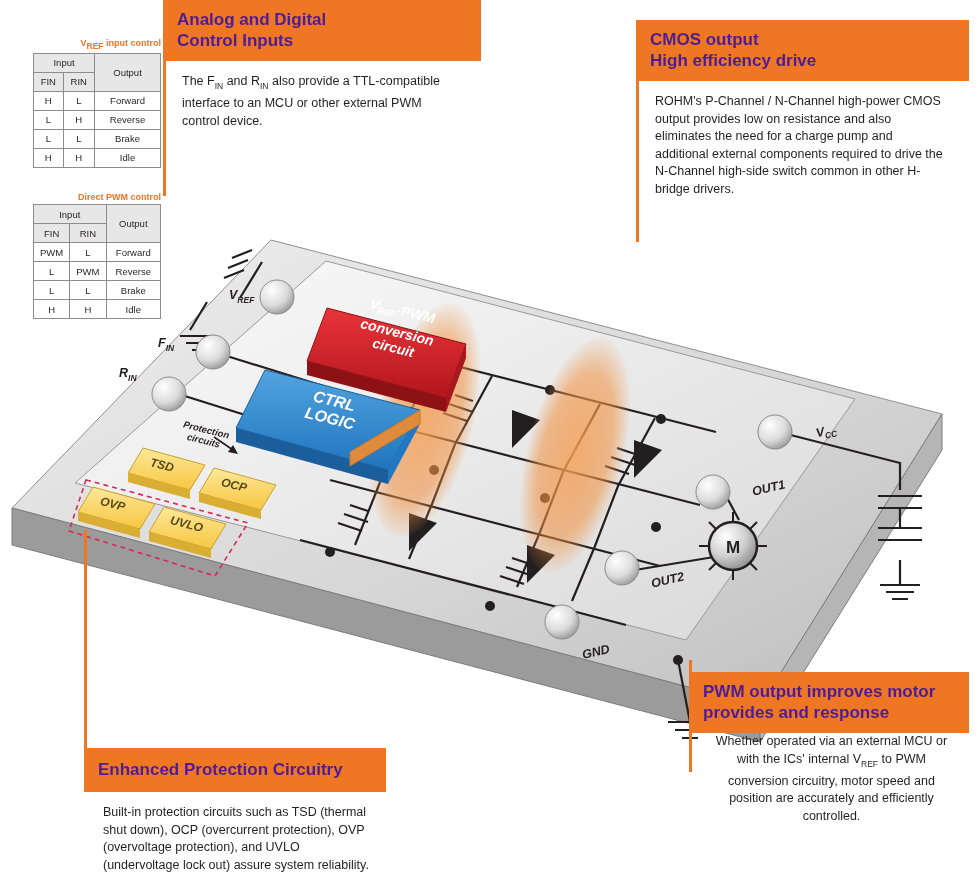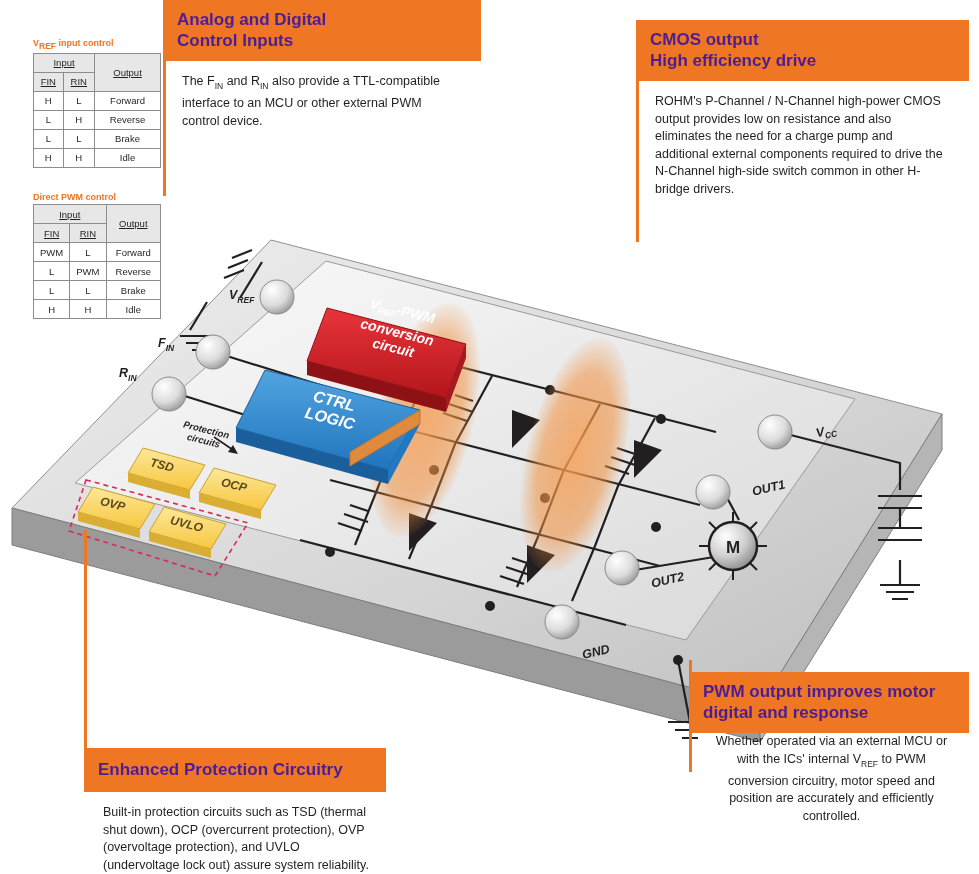--- a/index.html
+++ b/index.html
@@ -22,31 +22,31 @@
     font-size:12.5px;line-height:17.5px;color:#231f20;
   }
   .body-text p{margin:0 0 12px 0;}
   .sub{font-size:8.5px;vertical-align:sub;}
 
   
   .leader{background:#ef7622;position:absolute;}
 
   
   .tbl-title{
-    color:#ef7622;font-weight:bold;font-size:9px;margin-bottom:2px;
+    color:#ef7622;font-weight:bold;font-size:9px;margin-bottom:2px;text-align:right;
   }
   table.tt{
     border-collapse:collapse;font-size:9.5px;width:128px;background:#fff;
   }
   table.tt td,table.tt th{
     border:1px solid #8d8d8d;text-align:center;padding:2px 0 2px 0;
     font-weight:normal;height:14px;
   }
   table.tt th{font-weight:normal;}
-  .gray{background:#e7e7e7;text-decoration:underline;}
+  .gray{background:#e7e7e7;}
 
   
   #diagram{left:0;top:0;}
   .lbl{
     position:absolute;font-size:12.5px;font-weight:bold;font-style:italic;
     color:#231f20;white-space:nowrap;
   }
   .blocktext{
     position:absolute;color:#ffffff;font-weight:bold;font-style:italic;
     text-align:center;white-space:nowrap;
@@ -384,20 +384,20 @@
     <span class="l2">Enhanced Protection Circuitry</span>
   </div>
   <div class="body-text" style="padding:12px 14px 12px 19px;">
     <p>Built-in protection circuits such as TSD (thermal shut down), OCP (overcurrent protection), OVP (overvoltage protection), and UVLO (undervoltage lock out) assure system reliability.</p>
   </div>
 </div>
 
 <div class="abs" style="left:689px;top:672px;width:280px;">
   <div class="banner">
     <span class="l2">PWM output improves motor</span>
-    <span class="l2">digital and response</span>
+    <span class="l2">provides and response</span>
   </div>
   <div class="body-text" style="padding:0 14px 0 19px;text-align:center;">
     <p>
       <span>Whether operated via an external MCU or with the ICs' internal V</span><span class="sub">REF</span><span> to PWM conversion circuitry, motor speed and position are accurately and efficiently controlled.</span>
     </p>
   </div>
 </div>
 
 </body></html>

